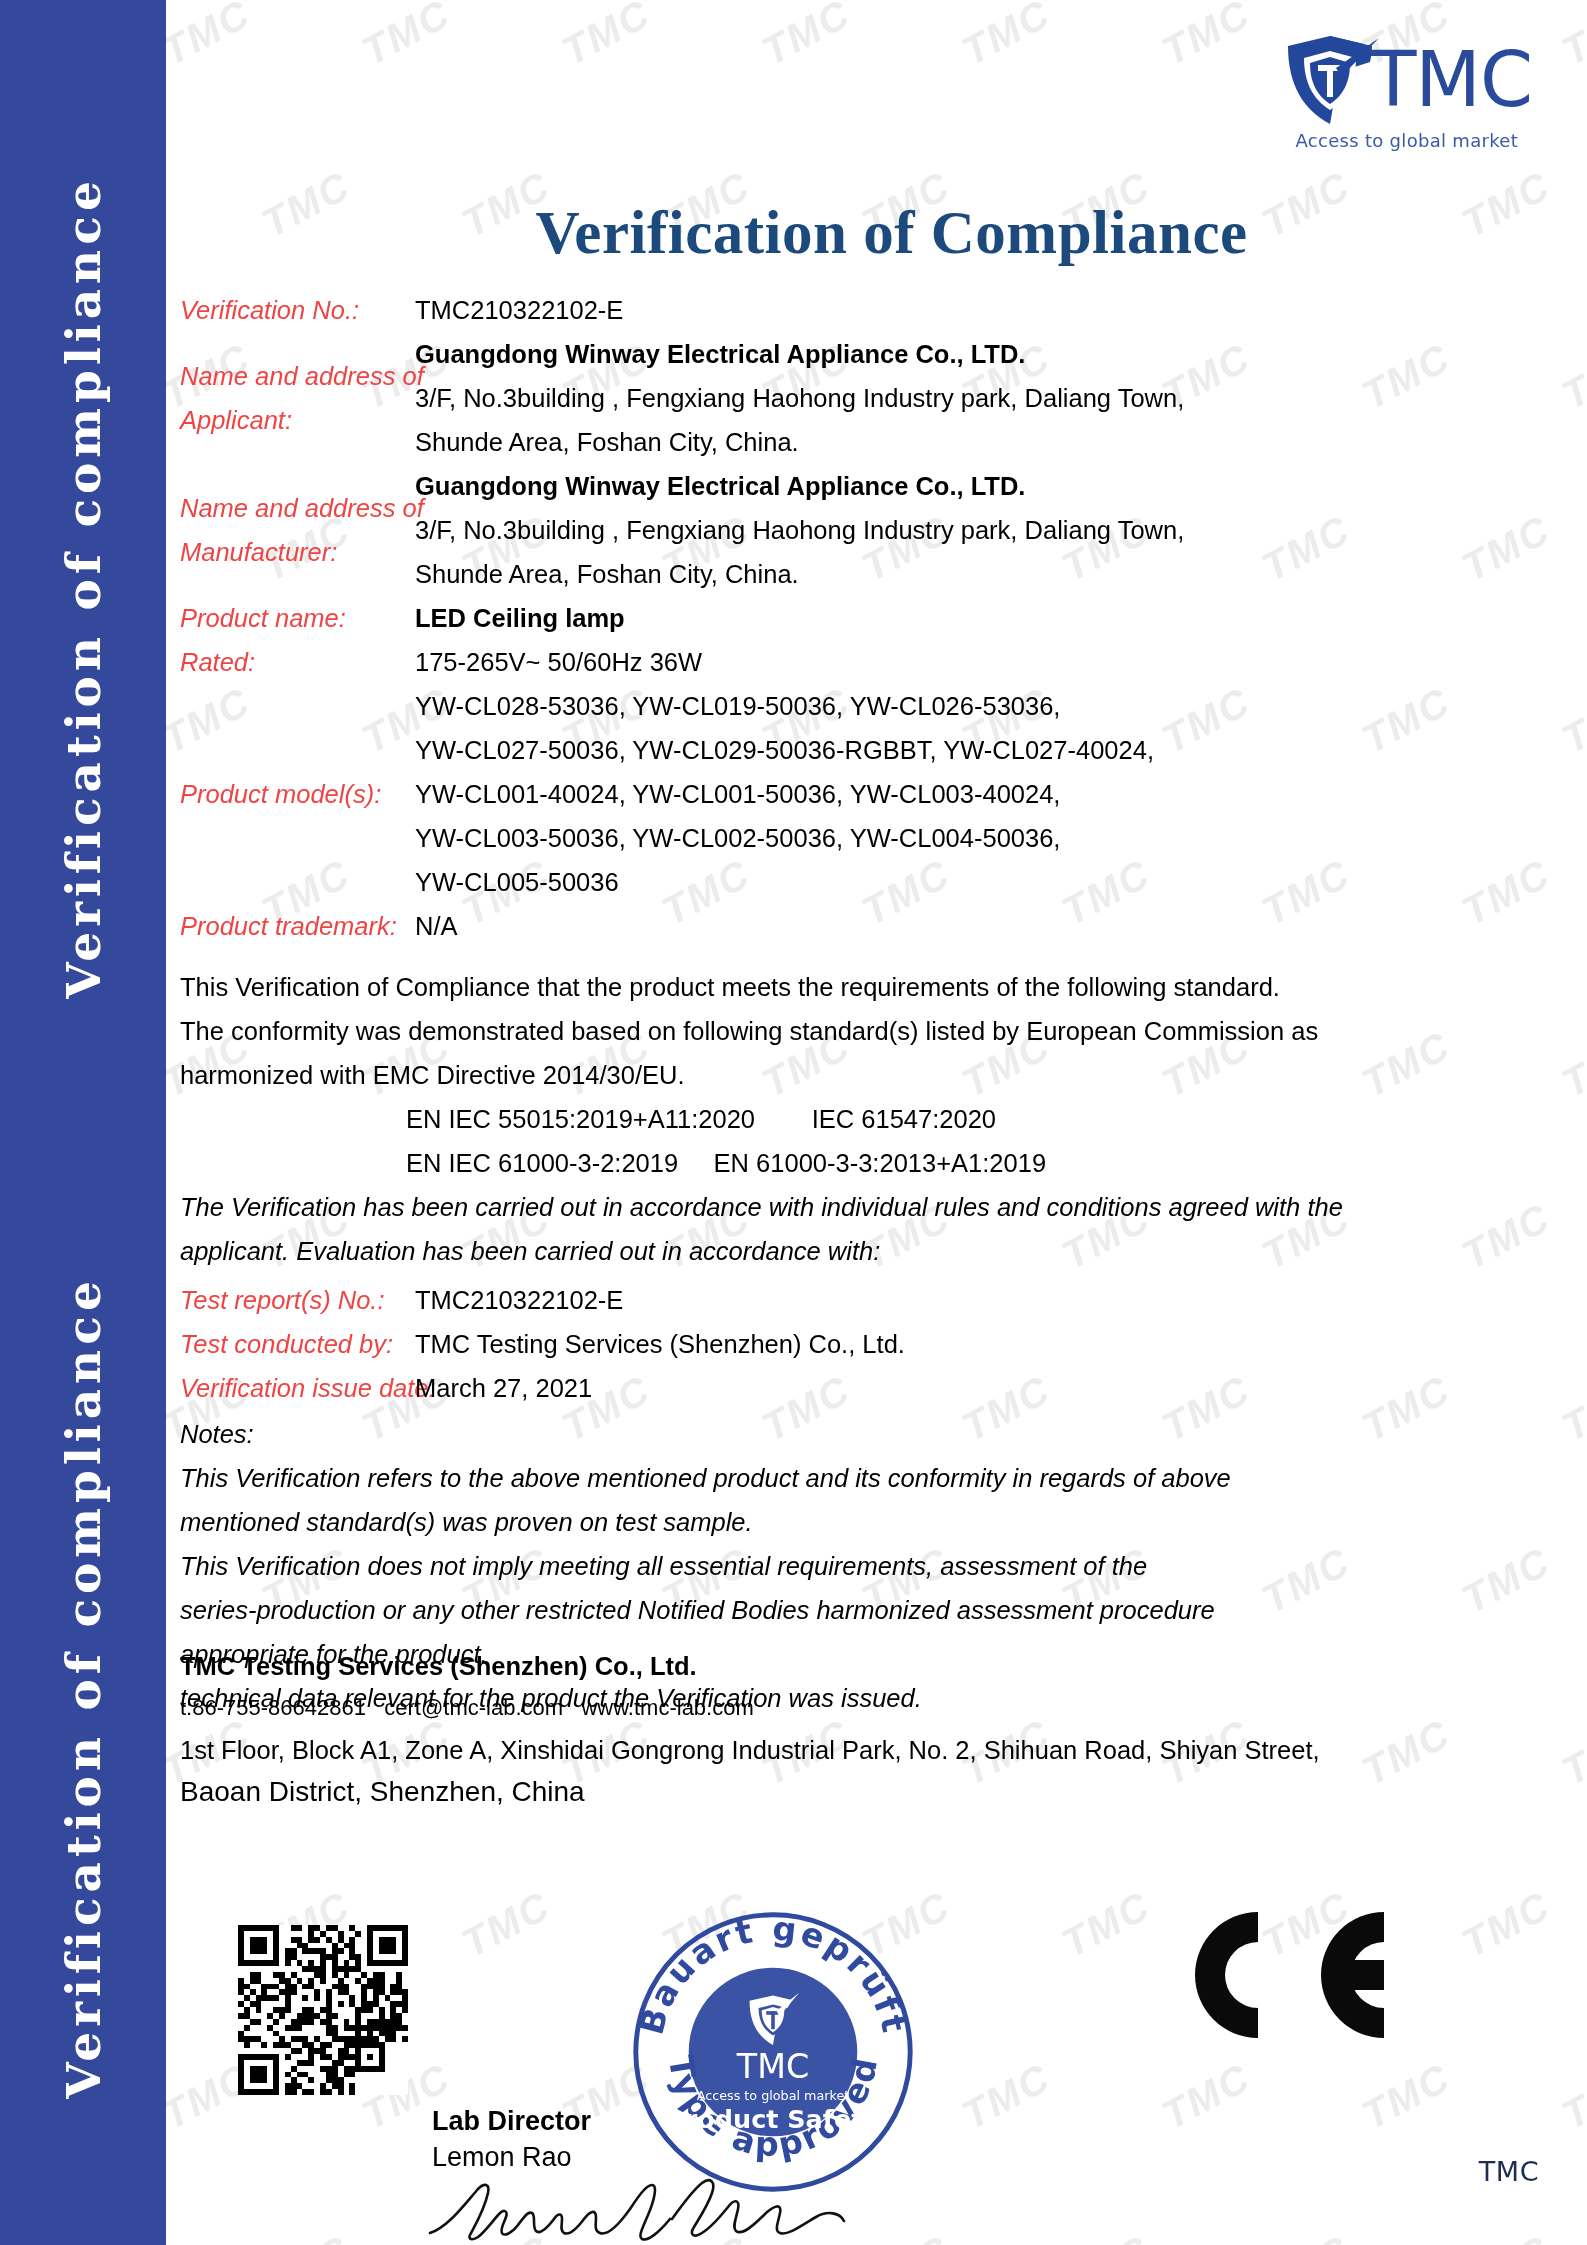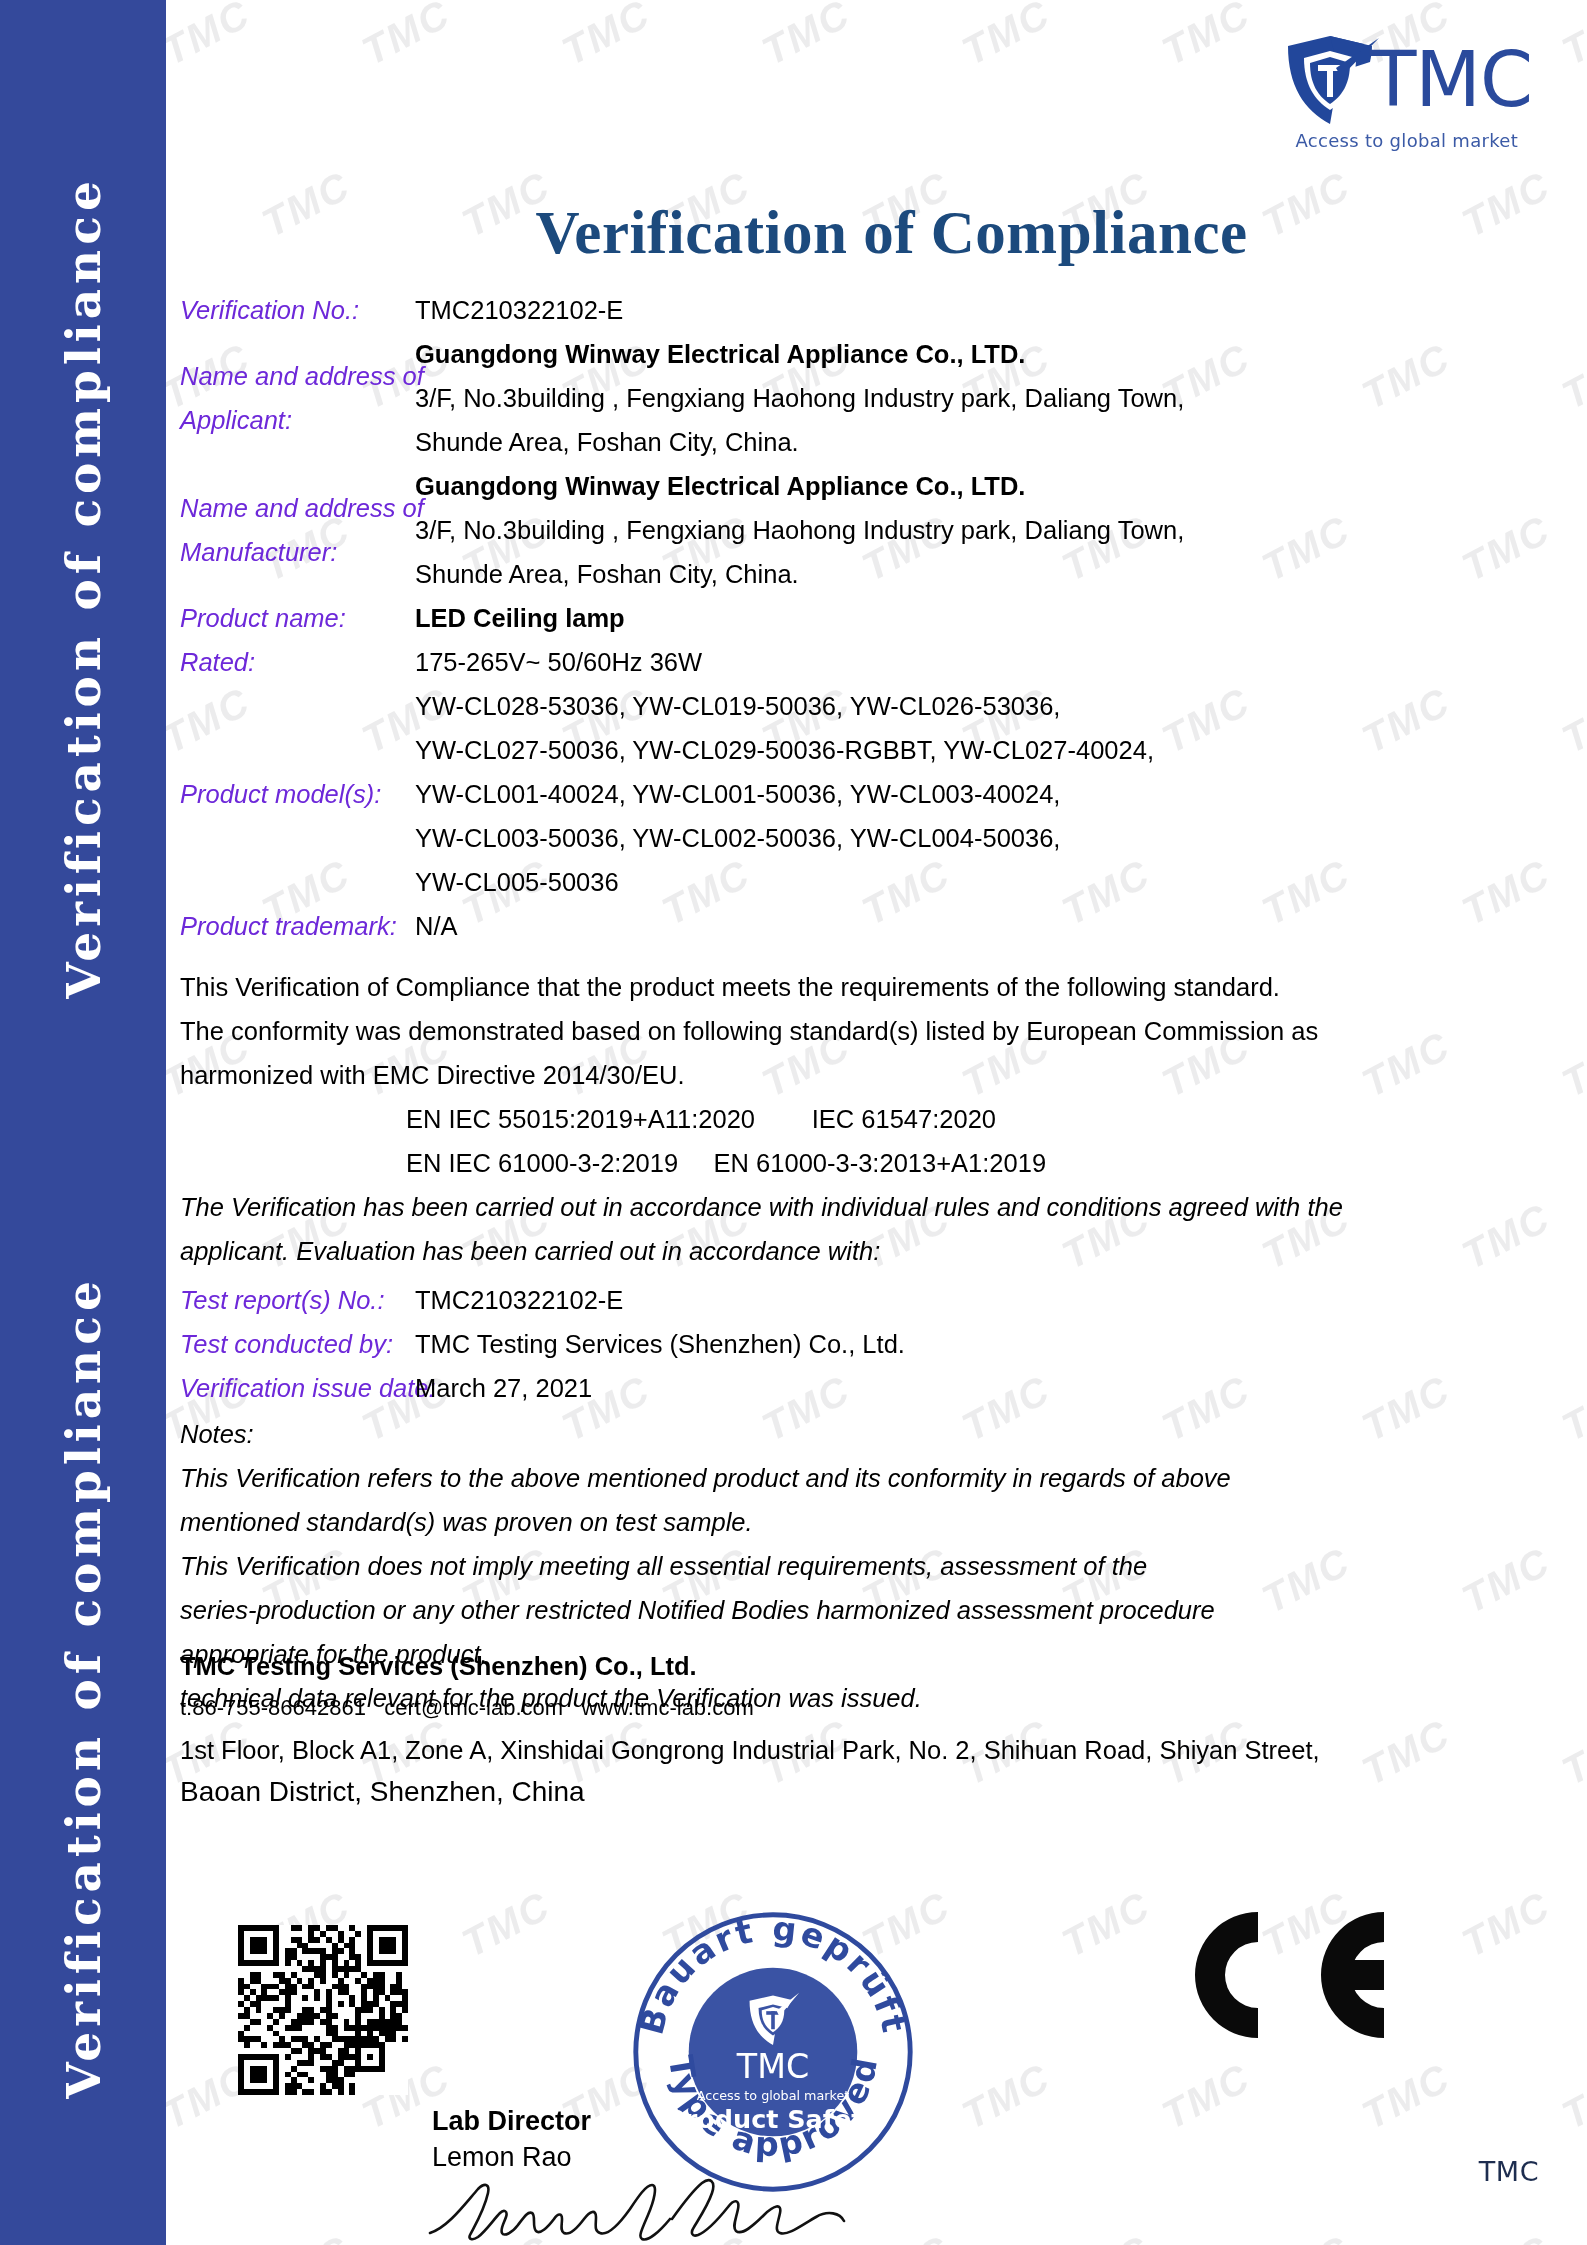--- a/index.html
+++ b/index.html
@@ -122,21 +122,21 @@
   .frow {
     display: flex;
     align-items: flex-start;
     width: 100%;
   }
   .fkey {
     width: 235px;
     flex: 0 0 235px;
     font-style: italic;
     font-size: 25.5px;
-    color: #6d28d9;
+    color: #ef4444;
     line-height: 44px;
     white-space: nowrap;
   }
   .fkey.multi { line-height: 44px; }
   .fval {
     flex: 1 1 auto;
     font-size: 25.5px;
     color: #000;
     line-height: 44px;
   }

